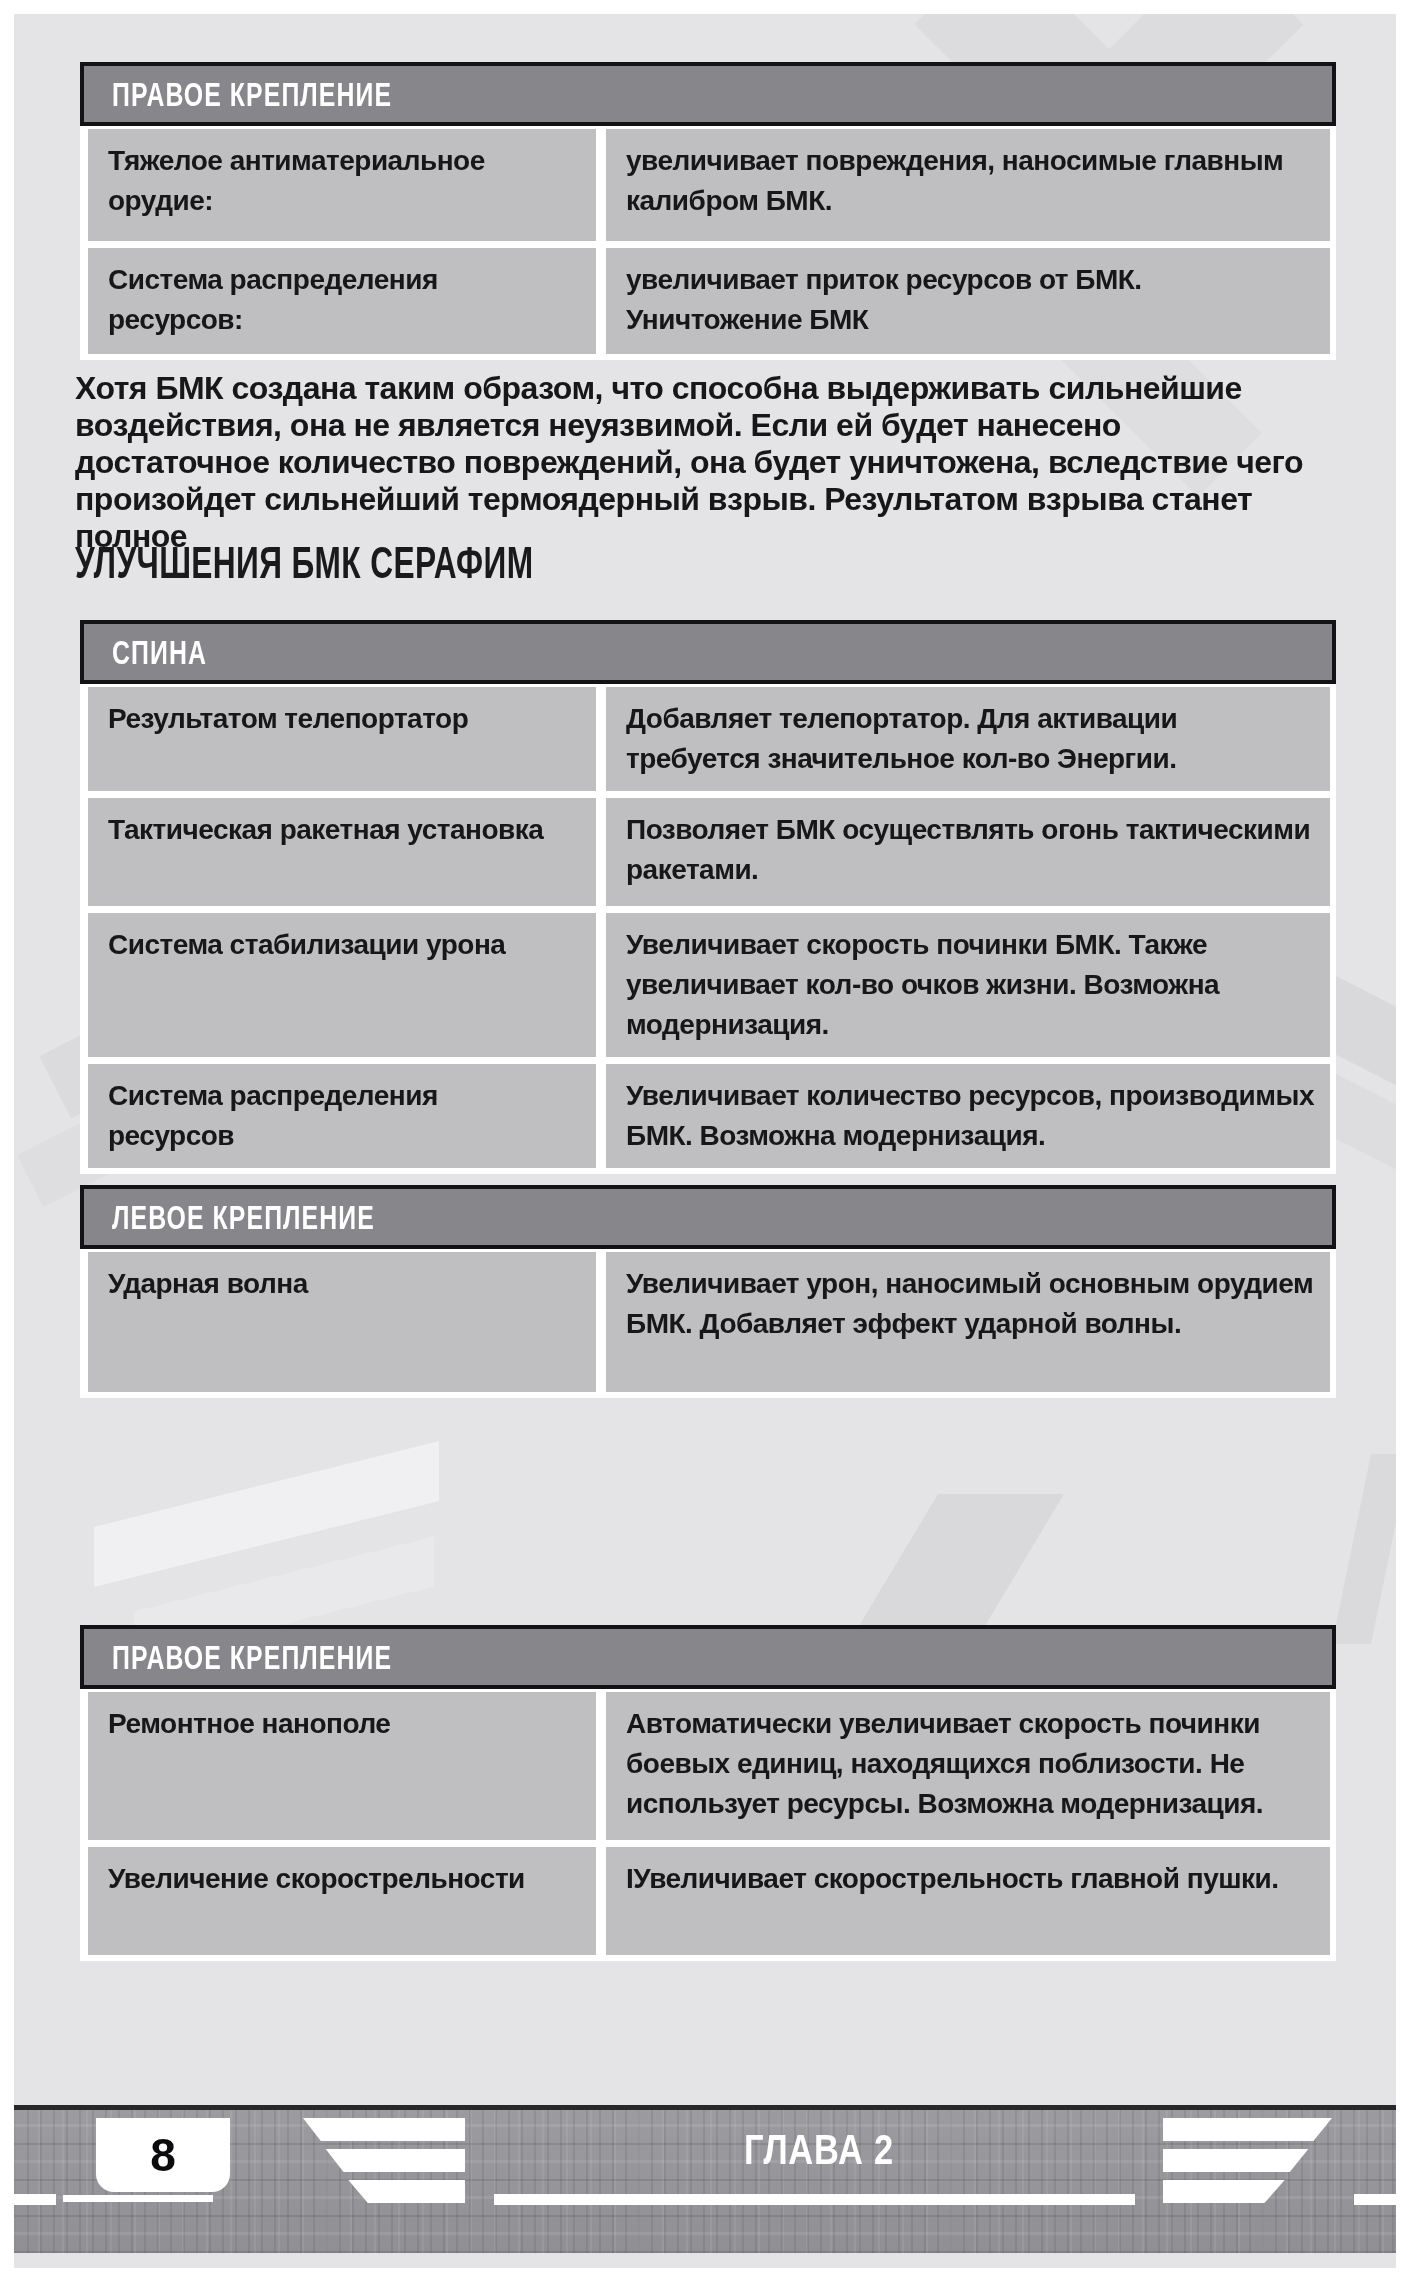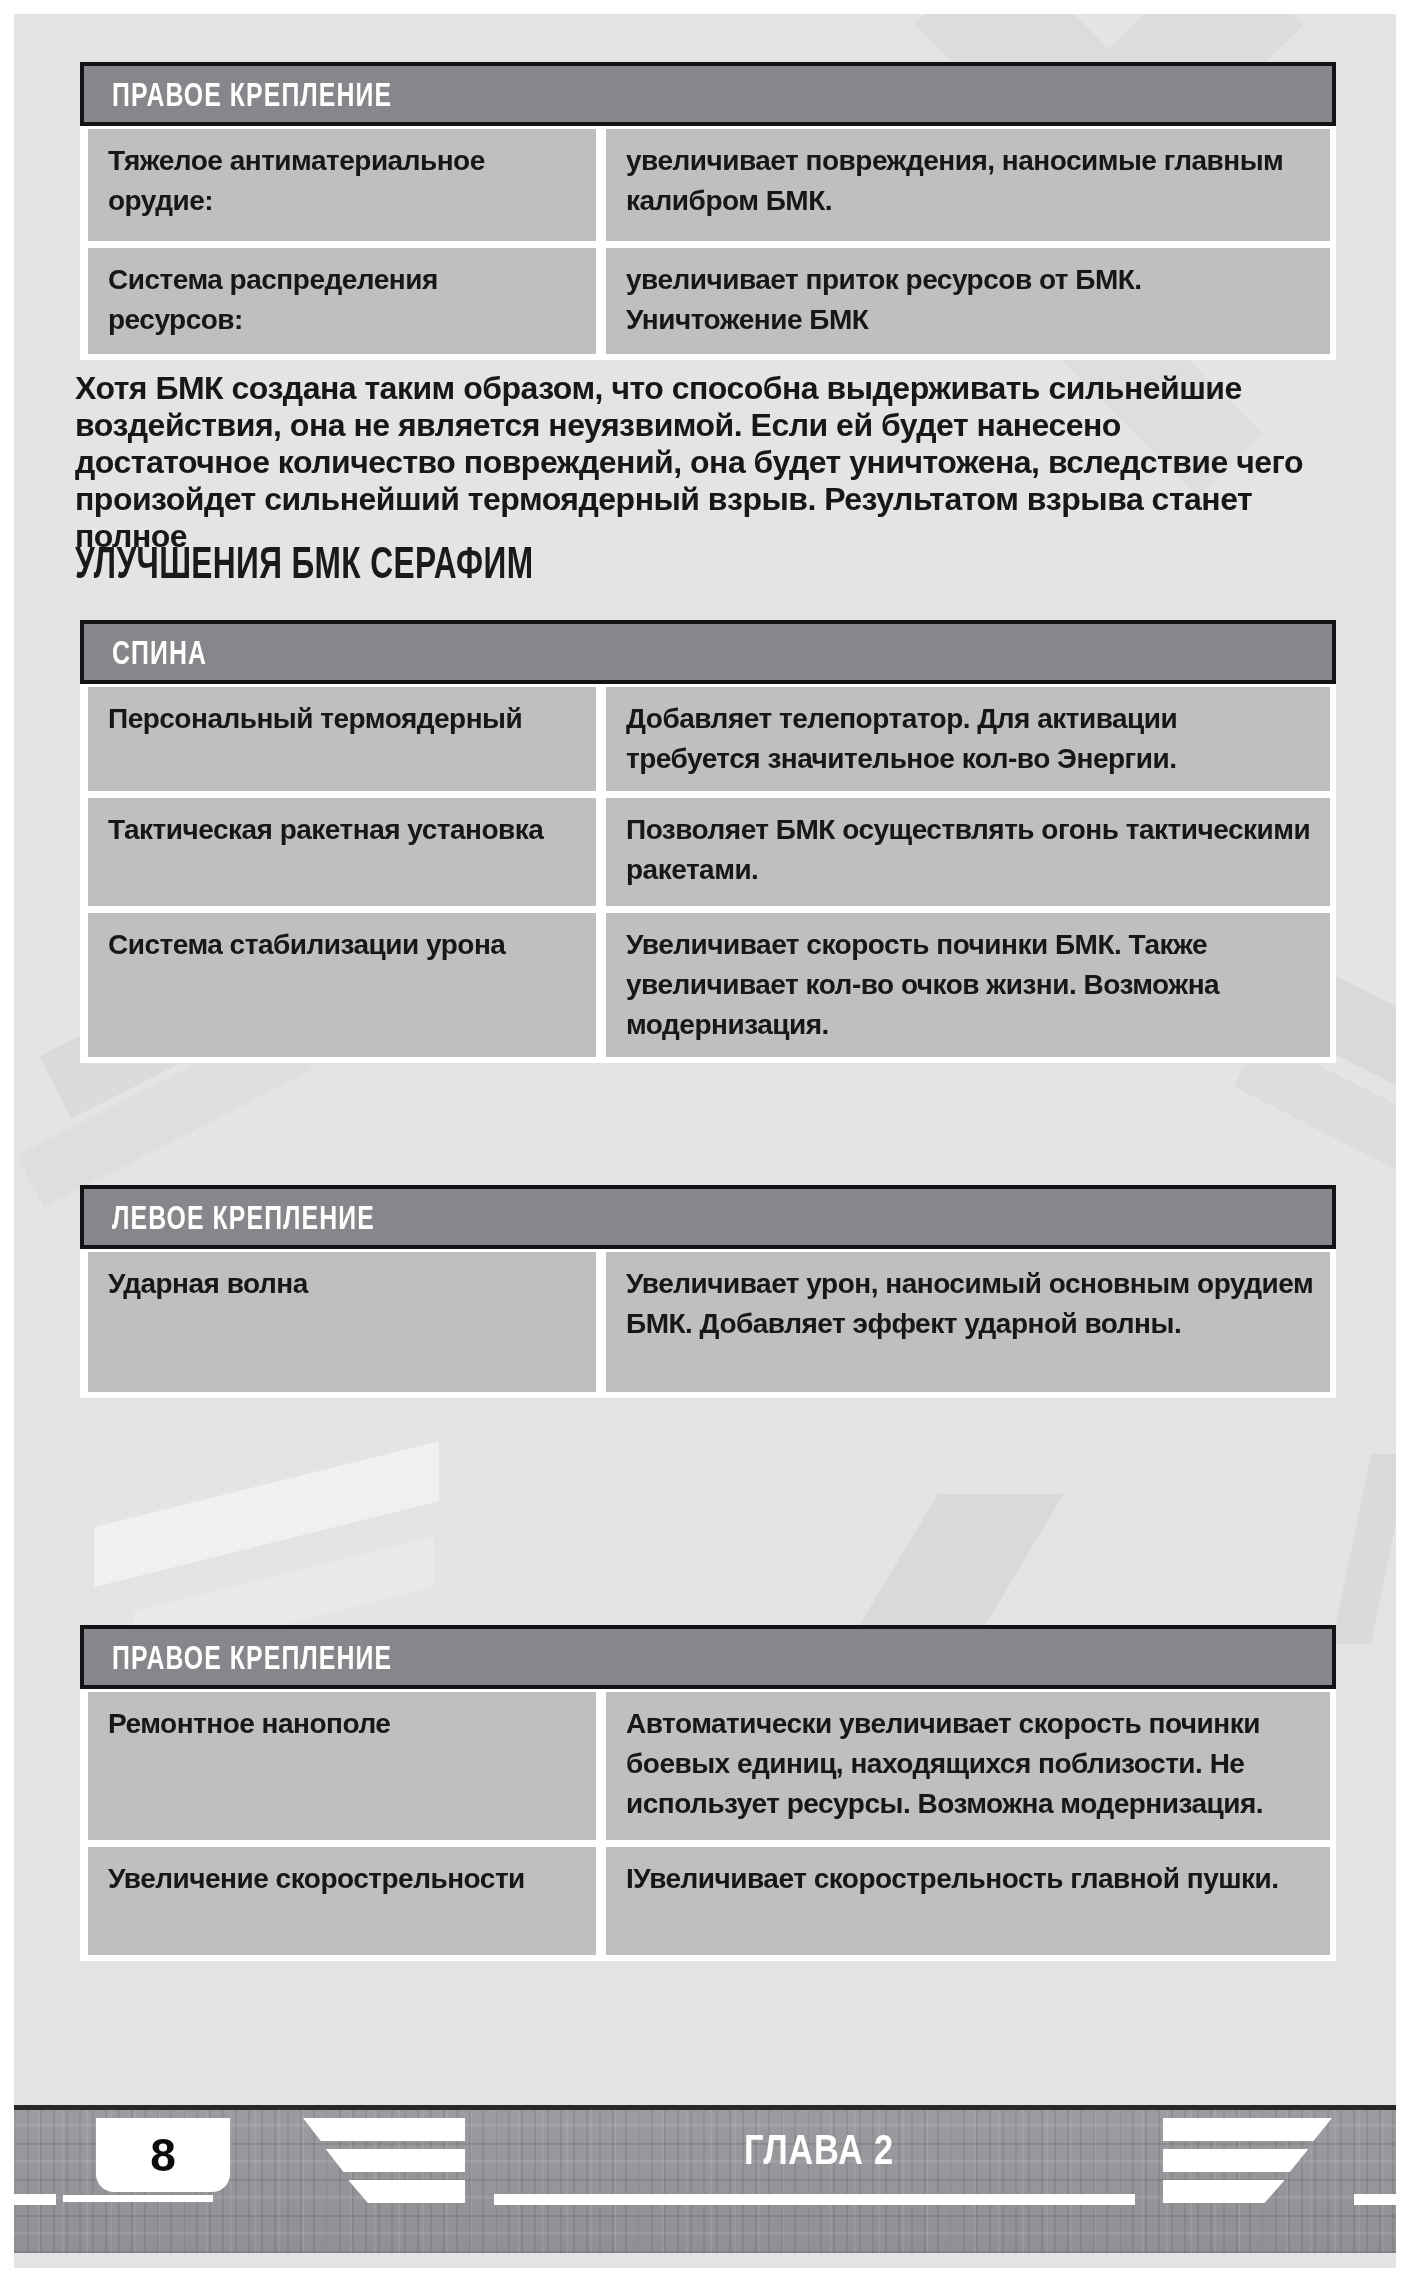--- a/index.html
+++ b/index.html
@@ -112,30 +112,34 @@
     <div class="para">Хотя БМК создана таким образом, что способна выдерживать сильнейшие воздействия, она не является неуязвимой. Если ей будет нанесено достаточное количество повреждений, она будет уничтожена, вследствие чего произойдет сильнейший термоядерный взрыв. Результатом взрыва станет полное</div>
 
     <div class="sec-title">УЛУЧШЕНИЯ БМК СЕРАФИМ</div>
 
     <div class="tbl" style="left:66px;top:606px;">
       <div class="tbl-head">
         <span class="hd-text">СПИНА</span>
       </div>
       <div class="tbl-body">
         <div class="row mh100">
-          <div class="cell term">Персональный термоядерный</div>
+          <div class="cell term">Результатом телепортатор</div>
           <div class="cell desc">Добавляет телепортатор. Для активации требуется значительное кол-во Энергии.</div>
         </div>
         <div class="row mh108">
           <div class="cell term">Тактическая ракетная установка</div>
           <div class="cell desc">Позволяет БМК осуществлять огонь тактическими ракетами.</div>
         </div>
         <div class="row mh140">
           <div class="cell term">Система стабилизации урона</div>
           <div class="cell desc">Увеличивает скорость починки БМК. Также увеличивает кол-во очков жизни. Возможна модернизация.</div>
+        </div>
+        <div class="row mh104">
+          <div class="cell term">Система распределения ресурсов</div>
+          <div class="cell desc">Увеличивает количество ресурсов, производимых БМК. Возможна модернизация.</div>
         </div>
       </div>
     </div>
 
     <div class="tbl" style="left:66px;top:1171px;">
       <div class="tbl-head">
         <span class="hd-text">ЛЕВОЕ КРЕПЛЕНИЕ</span>
       </div>
       <div class="tbl-body">
         <div class="row mh140">

